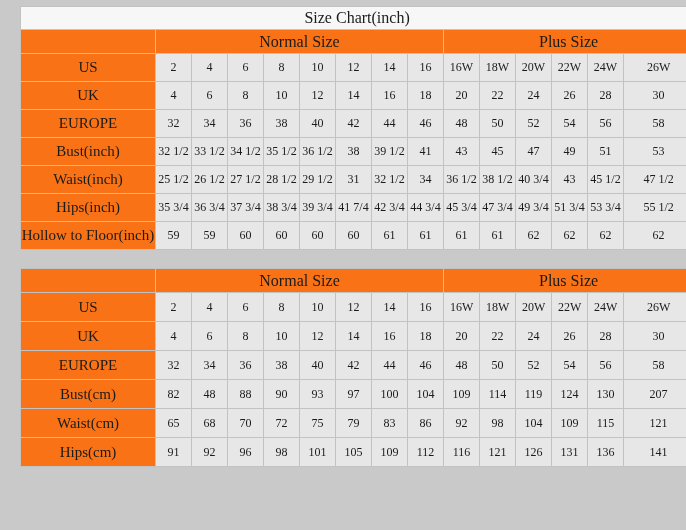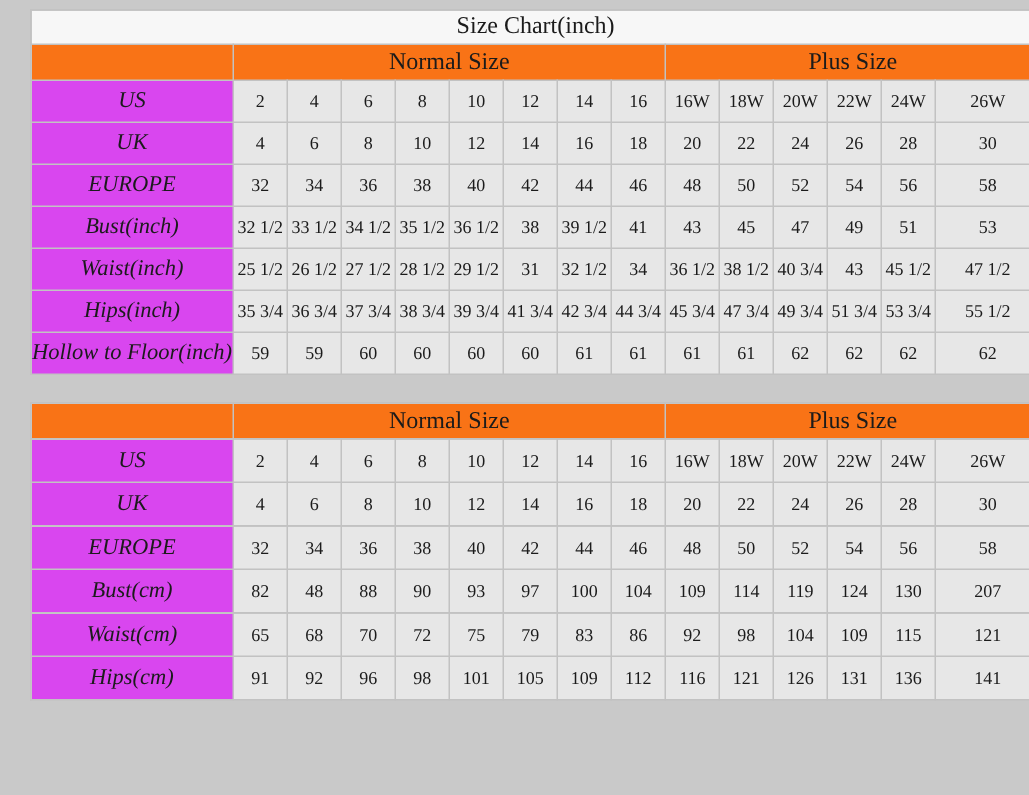--- a/index.html
+++ b/index.html
@@ -45,23 +45,22 @@
     background: #f7f7f7;
     font-size: 16px;
     height: 22px;
   }
   .corner-cell, .group-cell {
     background: #f97316;
     font-size: 16px;
     height: 23px;
   }
   tbody th.rowlabel {
-    background: #d946ef;
+    background: #f97316;
     font-size: 15px;
-    font-style: italic;
   }
   tbody td {
     background: #e7e7e7;
     font-size: 12px;
   }
   #chart-inch tbody tr { height: 28px; }
   #chart-cm   tbody tr { height: 29px; }
 </style>
 </head>
 <body>
@@ -181,21 +180,21 @@
           <td>45 1/2</td>
           <td>47 1/2</td>
         </tr>
         <tr>
           <th class="rowlabel">Hips(inch)</th>
           <td>35 3/4</td>
           <td>36 3/4</td>
           <td>37 3/4</td>
           <td>38 3/4</td>
           <td>39 3/4</td>
-          <td>41 3/4</td>
+          <td>41 7/4</td>
           <td>42 3/4</td>
           <td>44 3/4</td>
           <td>45 3/4</td>
           <td>47 3/4</td>
           <td>49 3/4</td>
           <td>51 3/4</td>
           <td>53 3/4</td>
           <td>55 1/2</td>
         </tr>
         <tr>

